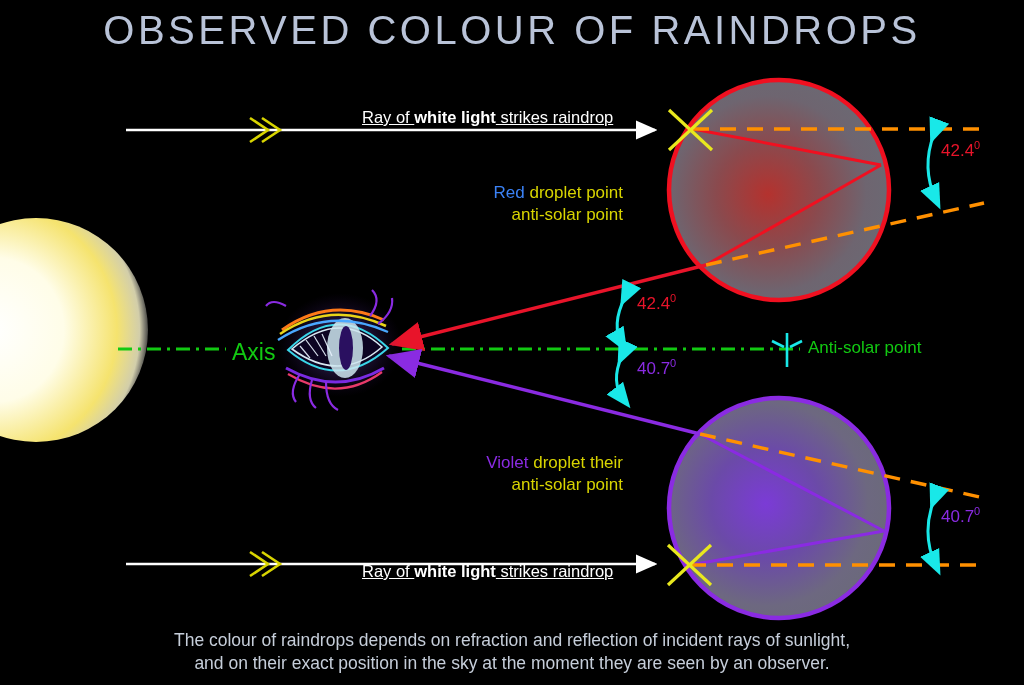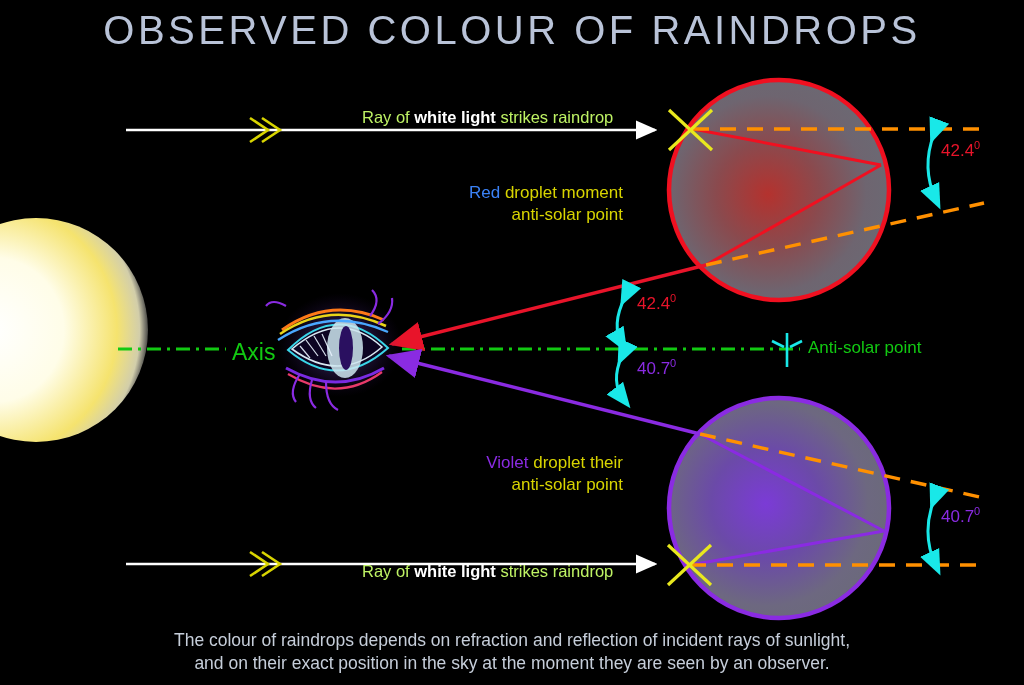--- a/index.html
+++ b/index.html
@@ -13,21 +13,21 @@
     font-size:40px;letter-spacing:3.5px;color:#b9c3d8;font-weight:400;
   }
   .caption{
     left:0;width:1024px;text-align:center;
     font-size:17.5px;color:#c6ceda;
   }
   #cap1{top:630px;}
   #cap2{top:653px;}
 
   .raylabel{font-size:16.5px;}
-  .yel{color:#bef264;}
+  .yel{color:#ffffff;text-decoration:underline;}
   .wht{color:#ffffff;font-weight:bold;}
   .red{color:#3b82f6;}
   .vio{color:#8a2be2;margin-top:29px;}
 
   #raytop{left:362px;top:108px;}
   #raybot{left:362px;top:562px;}
 
   .droplabel{font-size:17px;color:#d8d400;text-align:right;line-height:22px;}
   #redlabel{left:380px;top:182px;width:243px;}
   #violabel{left:380px;top:452px;width:243px;}
@@ -185,21 +185,21 @@
       </g>
     </g>
   </svg>
 
   <div class="txt" id="title">OBSERVED COLOUR OF RAINDROPS</div>
 
   <div class="txt raylabel" id="raytop"><span class="yel">Ray of </span><span class="wht">white light</span><span class="yel"> strikes raindrop</span></div>
 
   <div class="txt raylabel" id="raybot"><span class="yel">Ray of </span><span class="wht">white light</span><span class="yel"> strikes raindrop</span></div>
 
-  <div class="txt droplabel" id="redlabel"><span class="red">Red</span><span> droplet moment</span><br><span>anti-solar point</span></div>
+  <div class="txt droplabel" id="redlabel"><span class="red">Red</span><span> droplet point</span><br><span>anti-solar point</span></div>
 
   <div class="txt droplabel" id="violabel"><span class="vio">Violet</span><span> droplet their</span><br><span>anti-solar point</span></div>
 
   <div class="txt ang" id="ang-c-top"><span>42.4</span><span class="deg">0</span></div>
 
   <div class="txt ang" id="ang-c-bot"><span>40.7</span><span class="deg">0</span></div>
 
   <div class="txt ang" id="ang-r-top"><span>42.4</span><span class="deg">0</span></div>
 
   <div class="txt ang" id="ang-r-bot"><span>40.7</span><span class="deg">0</span></div>

